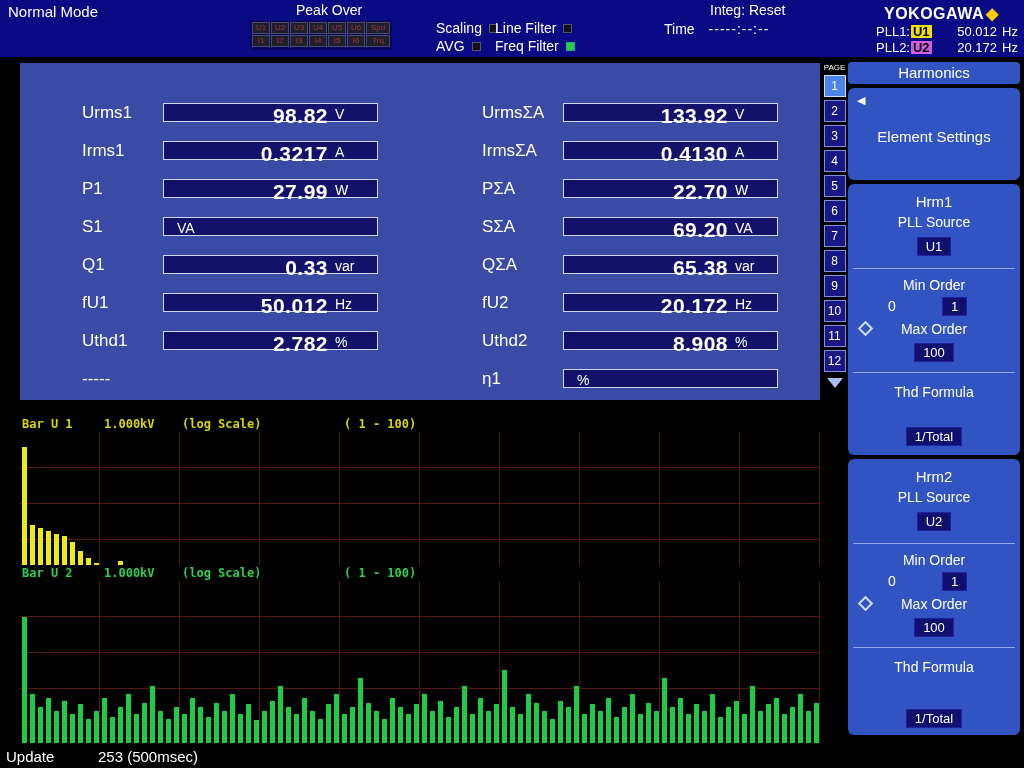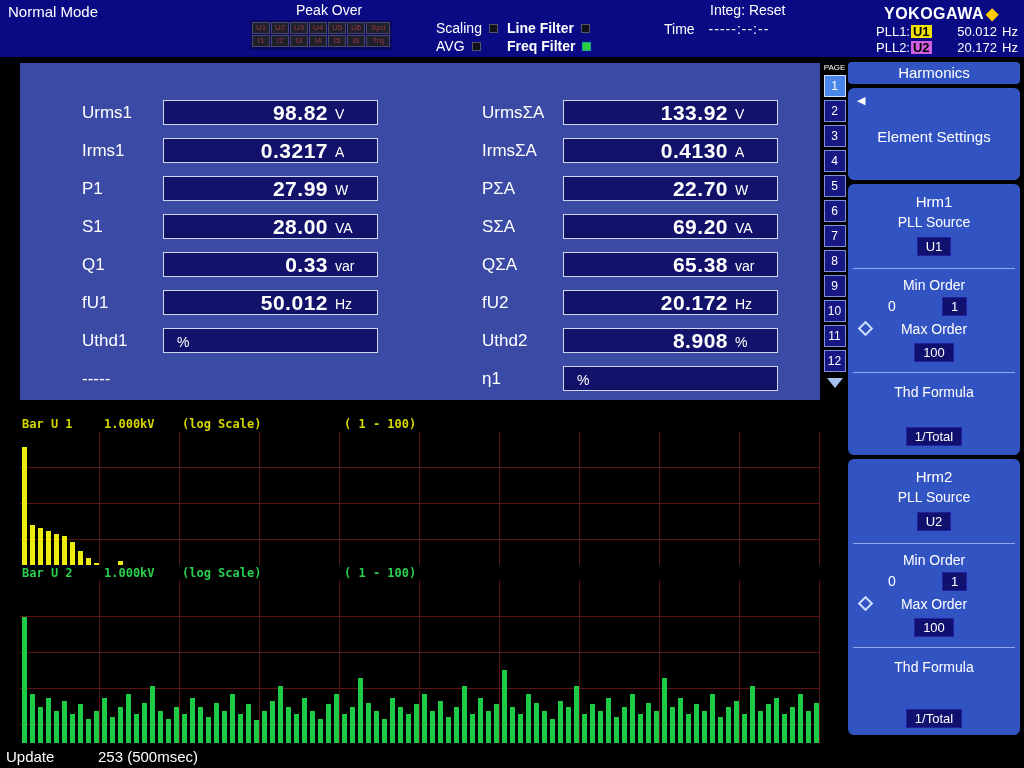--- a/index.html
+++ b/index.html
@@ -14,21 +14,21 @@
   .topbar { position:absolute; left:0; top:0; width:1024px; height:57px; background:#0a0a85; }
   .tb-mode { position:absolute; left:8px; top:3px; font-size:15px; }
   .tb-peaklabel { position:absolute; left:296px; top:2px; font-size:14px; }
   .peak-grid { position:absolute; left:250px; top:20px; background:rgba(0,0,0,.25); padding:2px; }
   .pk-row { display:flex; gap:1px; margin-bottom:1px; }
   .pk-cell { width:18px; height:12px; background:#20202c; border:1px solid #4a4a66;
              color:#9a3a3a; font-size:8px; line-height:10px; text-align:center; }
   .pk-cell:last-child { width:24px; }
   .tb-toggles { position:absolute; top:19px; font-size:14px; }
   .tg-scaling { left:436px; }
-  .tg-filter { left:507px;font-weight:bold; }
+  .tg-filter { left:495px; }
   .tg-row { display:flex; align-items:center; height:18px; }
   .ind { width:9px; height:9px; background:#101018; border:1px solid #556; margin-left:7px; display:inline-block; }
   .ind.green { background:#2ecc40; border-color:#1a8; }
   .tb-integ { position:absolute; left:710px; top:2px; font-size:14px; }
   .tb-time { position:absolute; left:664px; top:21px; font-size:14px; display:flex; }
   .tb-time .val { margin-left:14px; letter-spacing:1px; }
   .logo { position:absolute; left:884px; top:4px; font-size:16px; font-weight:bold; letter-spacing:.5px; }
   .logo .dia { color:#ffcc00; margin-left:2px; }
   .pllbox { position:absolute; left:876px; top:23px; width:144px; font-size:13px; }
   .pll-row { display:flex; align-items:center; height:16px; }
@@ -39,22 +39,22 @@
   .pll-unit { margin-left:5px; width:18px; }
 
   
   .main-panel { position:absolute; left:20px; top:63px; width:800px; height:337px;
                 background:#3a4aa5; padding-top:33px; }
   .meas-col { position:absolute; top:33px; }
   .meas-col.left { left:62px; }
   .meas-col.right { left:462px; }
   .meas-row { display:flex; height:33px; margin-bottom:5px; align-items:center; }
   .meas-label { width:75px; font-size:17px; }
-  .meas-box { width:215px; height:25px; margin-left:6px; background:#12126b;
-              border:1px solid #d0d8f0; display:flex; align-items:center; padding:0 8px 0 6px; }
+  .meas-box { width:215px; height:19px; margin-left:6px; background:#12126b;
+              border:1px solid #d0d8f0; display:flex; padding:0 8px 0 6px; }
   .meas-val { flex:1; text-align:right; font-size:21px; font-weight:bold; letter-spacing:.5px; }
   .meas-unit { width:34px; margin-left:7px; font-size:14px; padding-top:2px; }
 
   
   .page-col { position:absolute; left:822px; top:63px; width:25px; text-align:center; }
   .page-title { font-size:8px; letter-spacing:0; color:#fff; }
   .page-cell { width:22px; height:22px; margin:3px auto 0; background:#181885; border:1px solid #8090d8;
                color:#fff; font-size:12px; line-height:20px; text-align:center; cursor:pointer; }
   .page-cell.selected { background:#4a86e8; border-color:#cfe0ff; }
   .page-down { width:0; height:0; margin:6px auto 0; border-left:8px solid transparent;
@@ -220,21 +220,20 @@
         <div class="meas-label">P1</div>
         <div class="meas-box">
           <span class="meas-val">27.99</span>
           <span class="meas-unit">W</span>
         </div>
       </div>
 
       <div class="meas-row">
         <div class="meas-label">S1</div>
         <div class="meas-box">
-          <span class="meas-val">28.00</span>
           <span class="meas-unit">VA</span>
         </div>
       </div>
 
       <div class="meas-row">
         <div class="meas-label">Q1</div>
         <div class="meas-box">
           <span class="meas-val">0.33</span>
           <span class="meas-unit">var</span>
         </div>
@@ -244,20 +243,21 @@
         <div class="meas-label">fU1</div>
         <div class="meas-box">
           <span class="meas-val">50.012</span>
           <span class="meas-unit">Hz</span>
         </div>
       </div>
 
       <div class="meas-row">
         <div class="meas-label">Uthd1</div>
         <div class="meas-box">
+          <span class="meas-val">2.782</span>
           <span class="meas-unit">%</span>
         </div>
       </div>
 
       <div class="meas-row">
         <div class="meas-label">-----</div>
         <div class="meas-box" style="visibility: hidden;">
           <span class="meas-val"></span>
           <span class="meas-unit"></span>
         </div>

